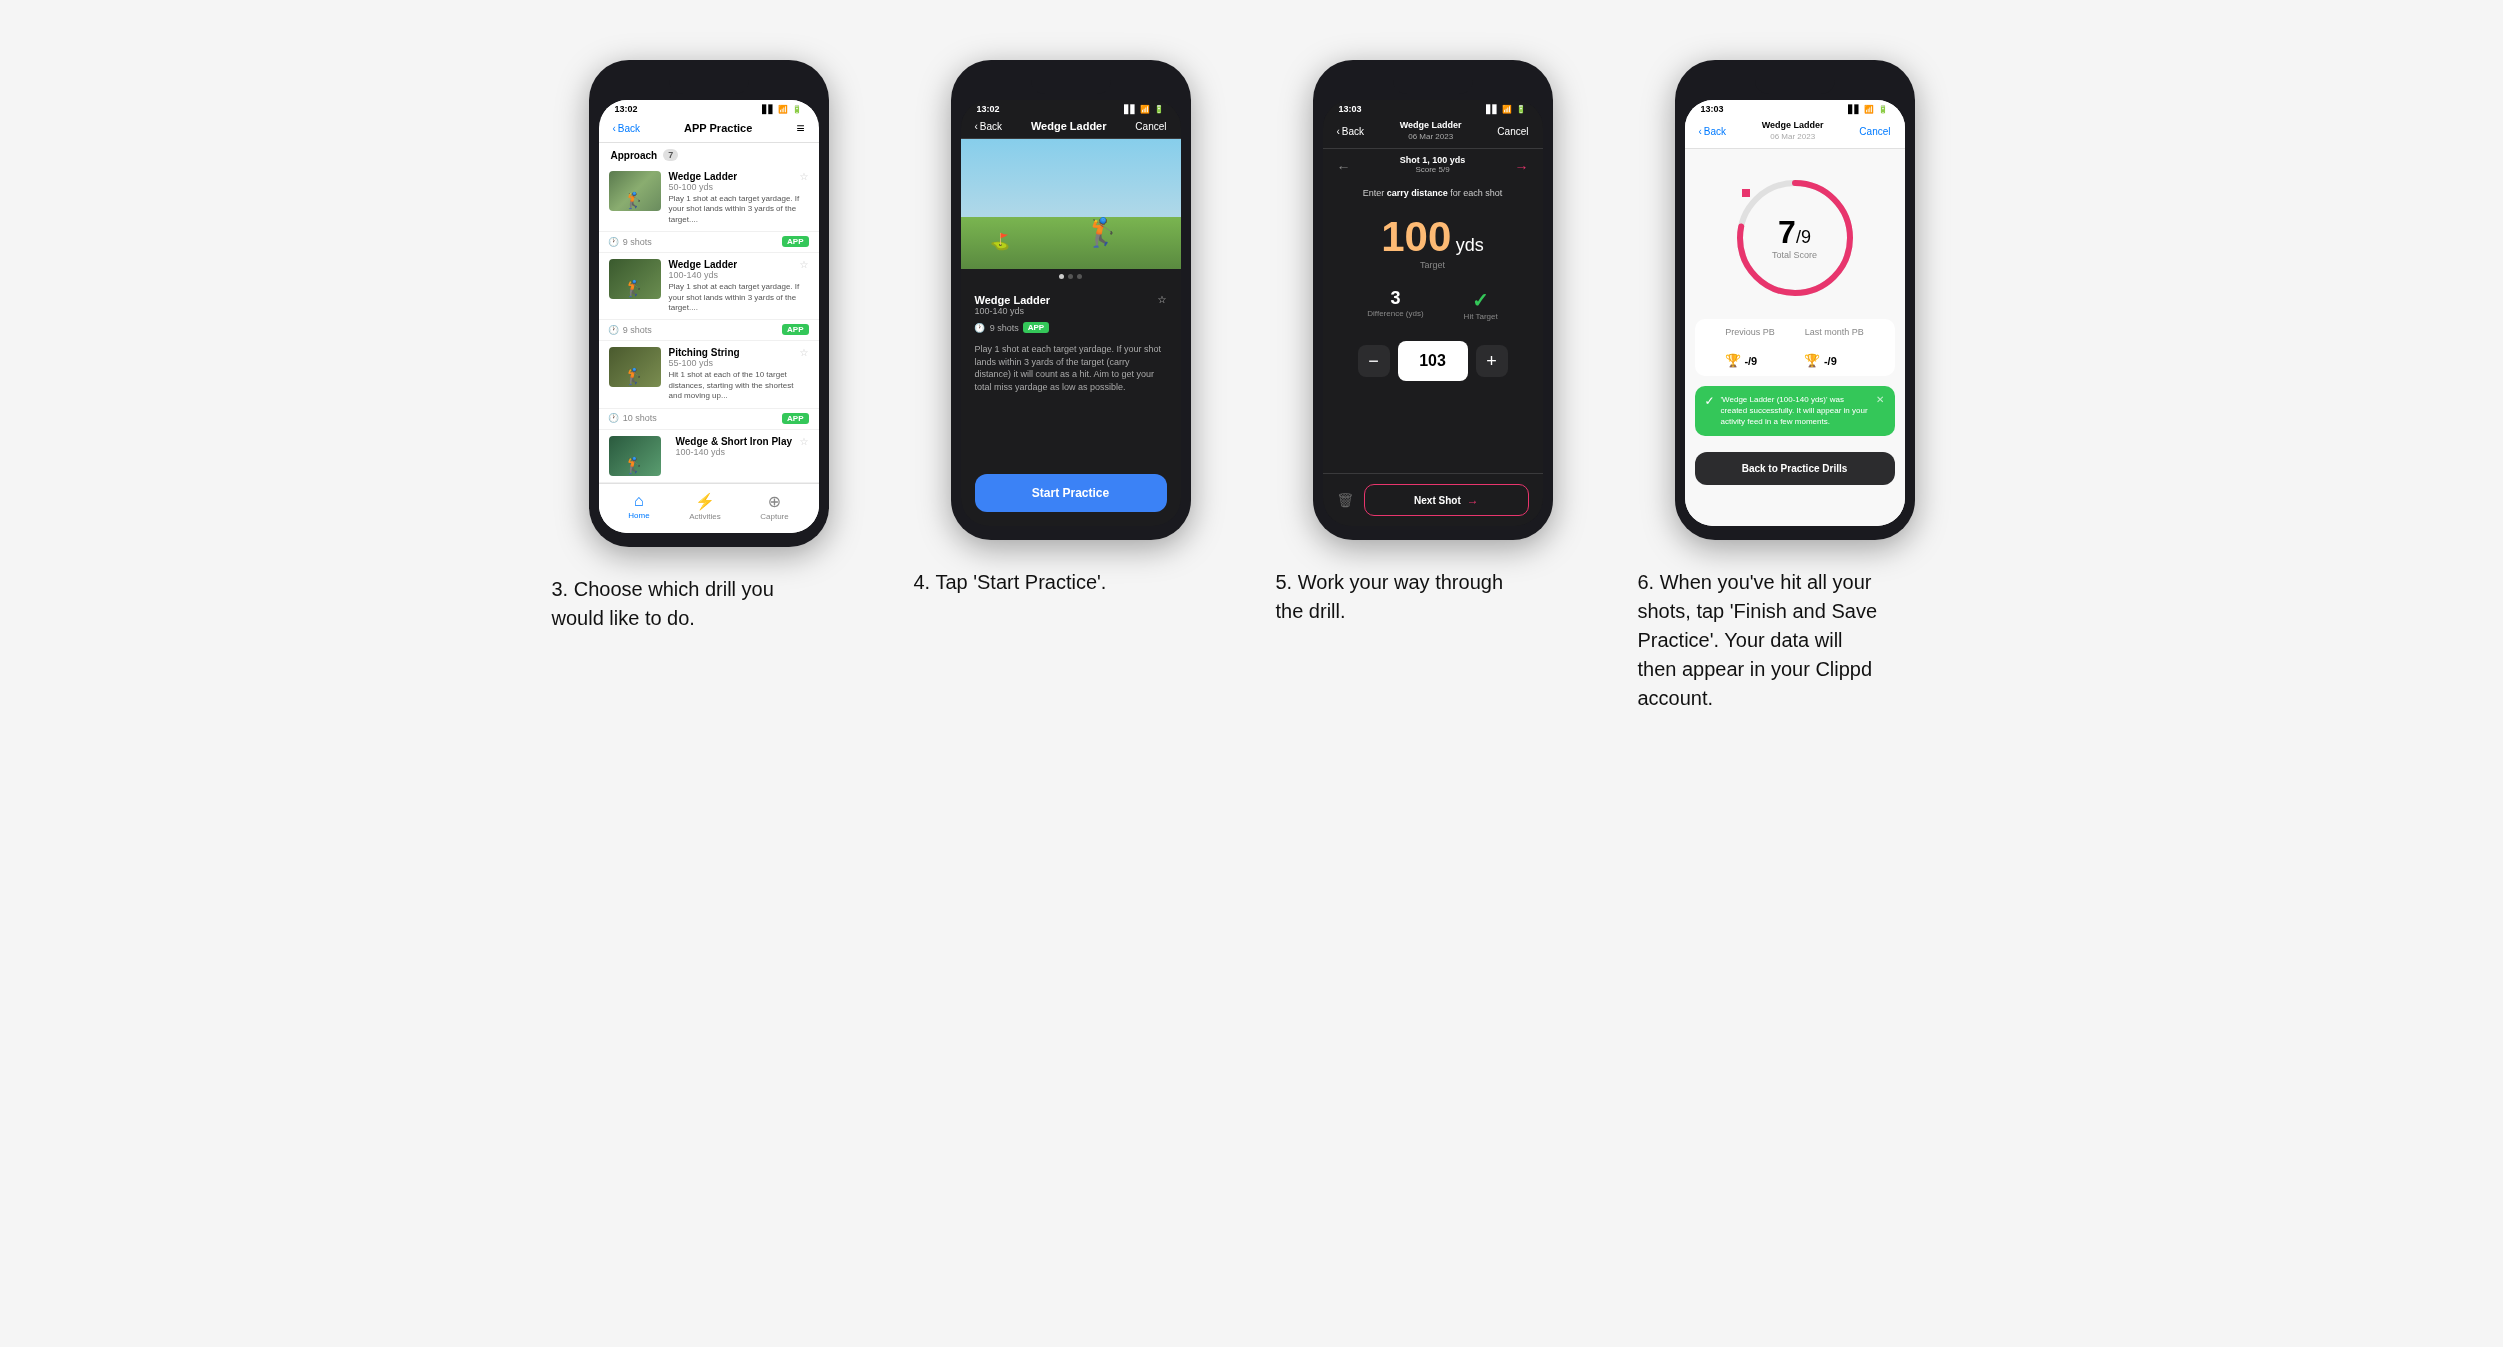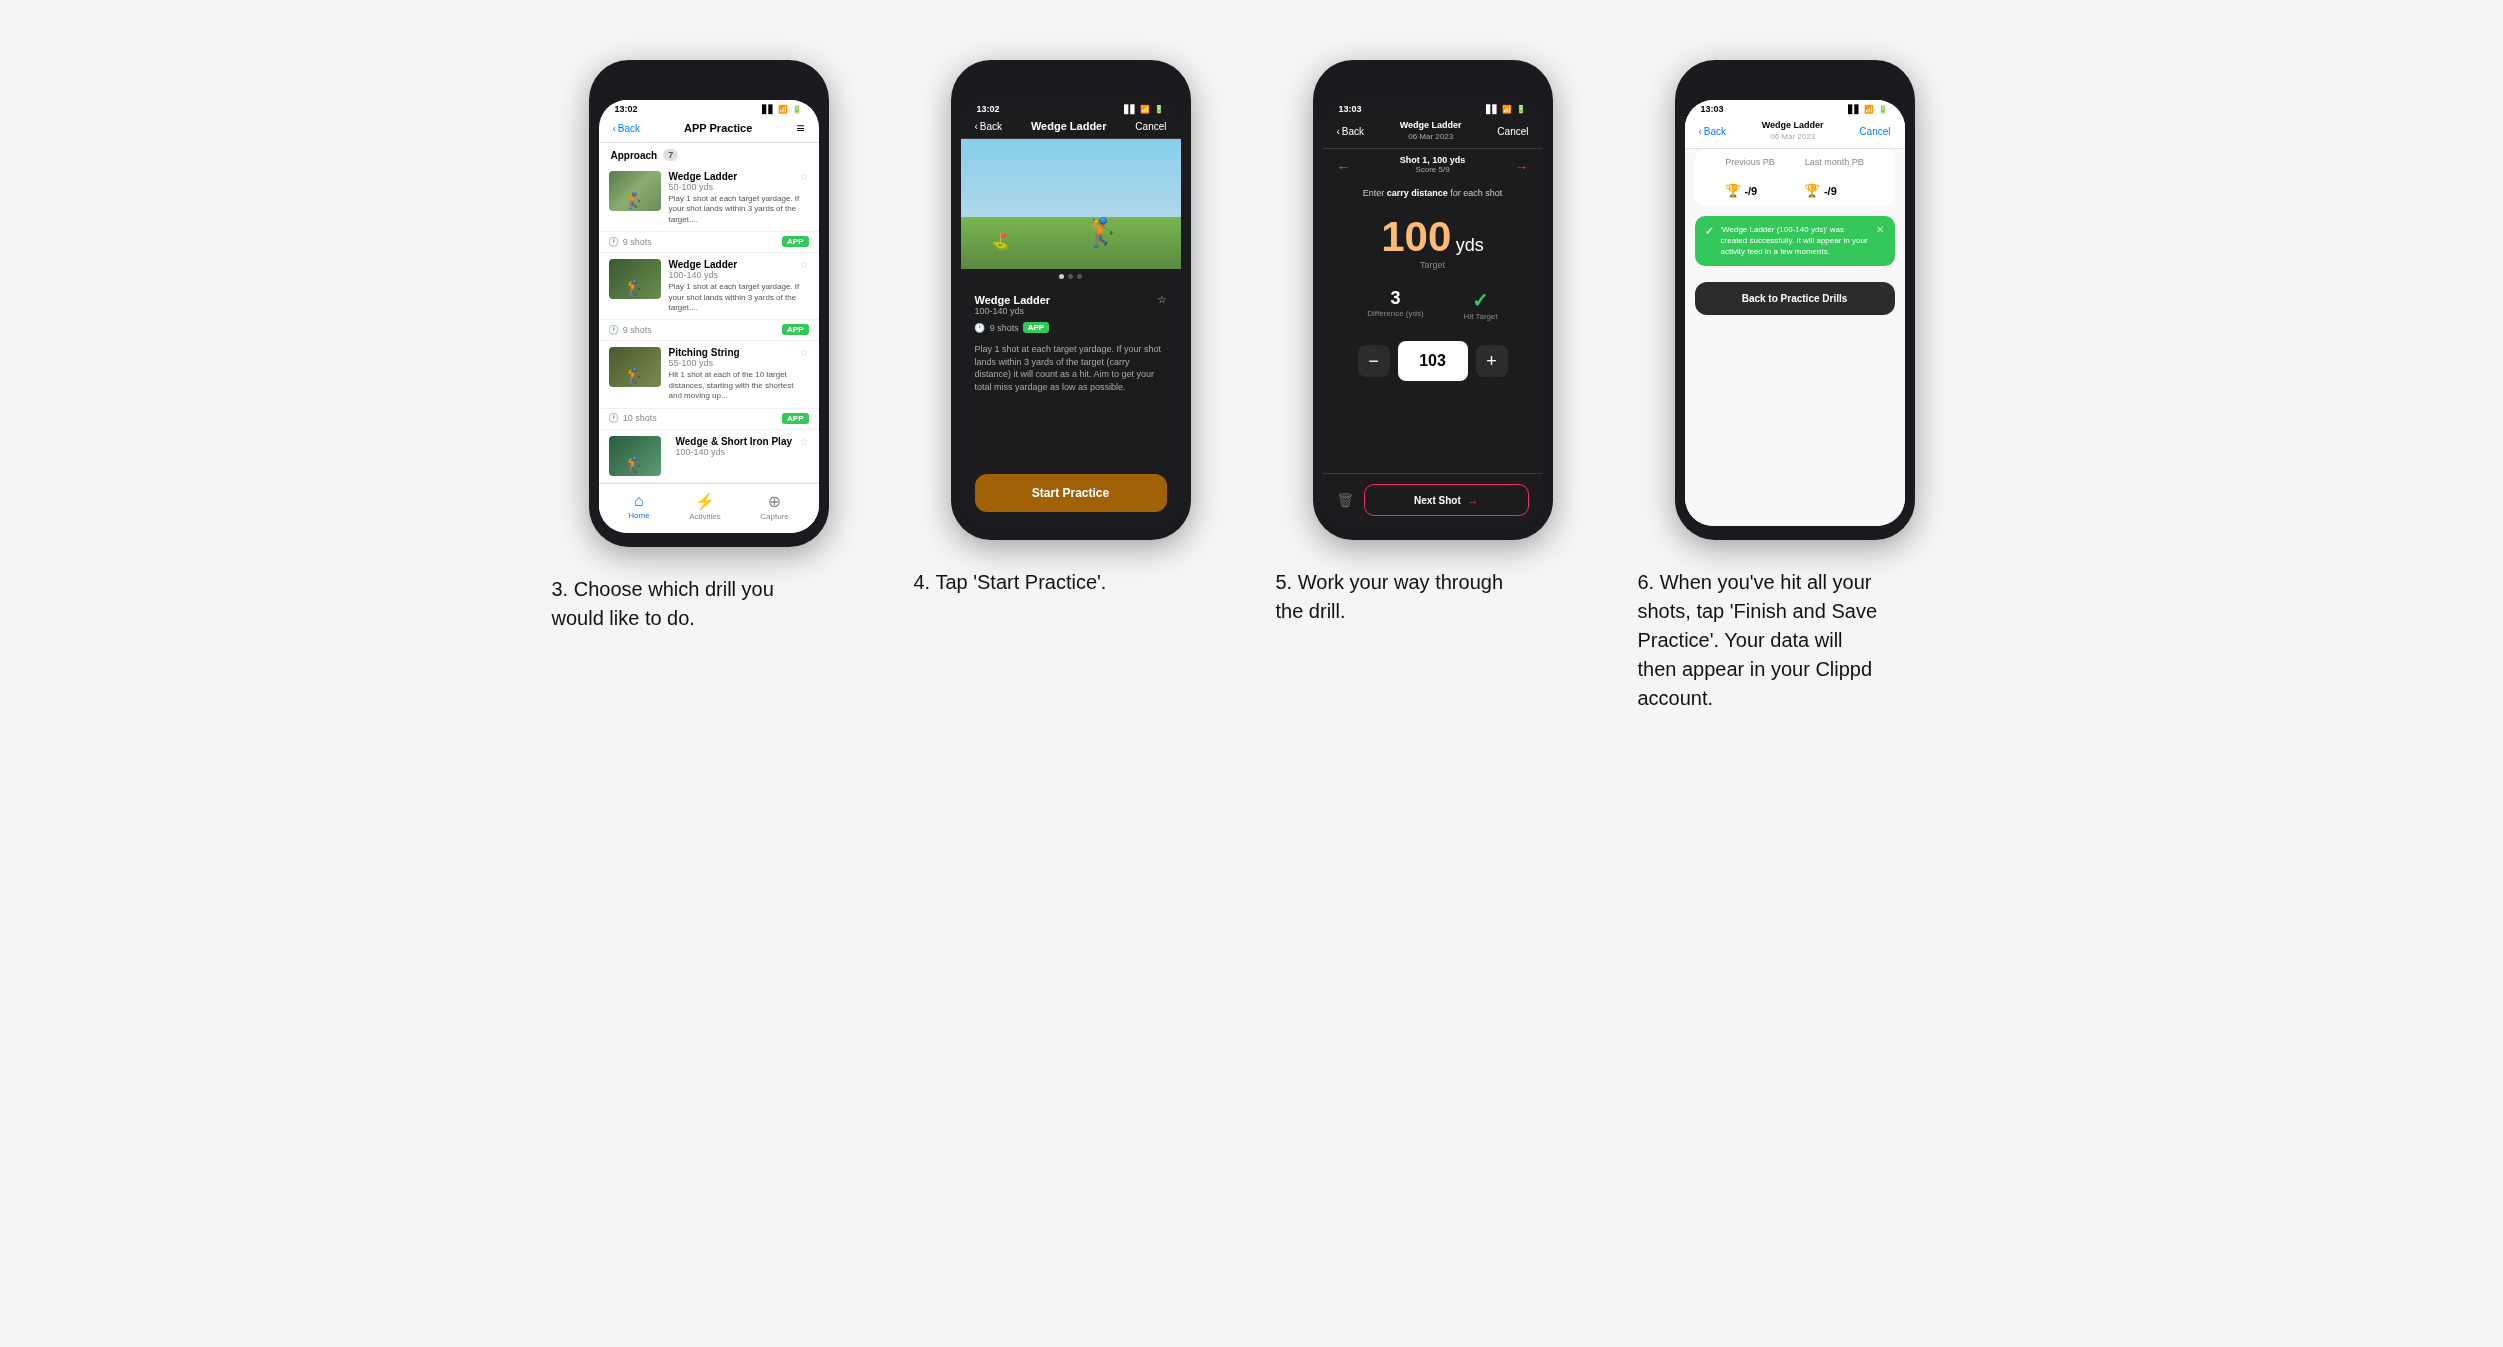--- a/index.html
+++ b/index.html
@@ -197,21 +197,21 @@
       color: #fff;
     }
     .detail-card-header { display: flex; justify-content: space-between; align-items: flex-start; margin-bottom: 2px; }
     .detail-name { font-size: 11px; font-weight: 700; color: #fff; }
     .detail-range { font-size: 9px; color: #aaa; }
     .detail-shots-row { display: flex; align-items: center; gap: 4px; padding: 4px 0; }
     .app-badge-dark { background: #34c759; color: #fff; font-size: 8px; font-weight: 700; border-radius: 3px; padding: 1px 5px; }
     .detail-desc { font-size: 9px; color: #aaa; line-height: 1.4; margin-top: 6px; }
     .start-btn {
       margin: 10px 14px 14px;
-      background: #a16207;
+      background: #3b82f6;
       color: #fff;
       border: none;
       border-radius: 12px;
       padding: 12px;
       font-size: 12px;
       font-weight: 700;
       text-align: center;
       width: calc(100% - 28px);
     }
     
@@ -676,20 +676,36 @@
           </div>
           <div class="nav-title small">
             <div>Wedge Ladder</div>
             <div style="font-size:8px;font-weight:400;color:#aaa;">06 Mar 2023</div>
           </div>
           <span class="nav-action">Cancel</span>
         </div>
 
         <div class="score-screen">
 
+          <div class="score-circle-container">
+            <div class="score-circle">
+              <svg viewBox="0 0 130 130">
+                <circle cx="65" cy="65" r="55" fill="none" stroke="#e0e0e0" stroke-width="6"></circle>
+                <circle cx="65" cy="65" r="55" fill="none" stroke="#e8356d" stroke-width="6" stroke-dasharray="345.4" stroke-dashoffset="75" stroke-linecap="round"></circle>
+              </svg>
+              <div class="score-circle-text">
+                <div>
+                  <span class="score-main">7</span><span class="score-denom">/9</span>
+                </div>
+                <div class="score-sublabel">Total Score</div>
+              </div>
+              
+              <div style="position:absolute;top:16px;left:12px;width:8px;height:8px;background:#e8356d;border-radius:50;"></div>
+            </div>
+          </div>
 
           <div class="pb-row">
             <div class="pb-item">
               <div class="pb-label">Previous PB</div>
               <div class="pb-value">
                 <span class="trophy-icon">🏆</span>
                 <span>-/9</span>
               </div>
             </div>
             <div class="pb-item">

